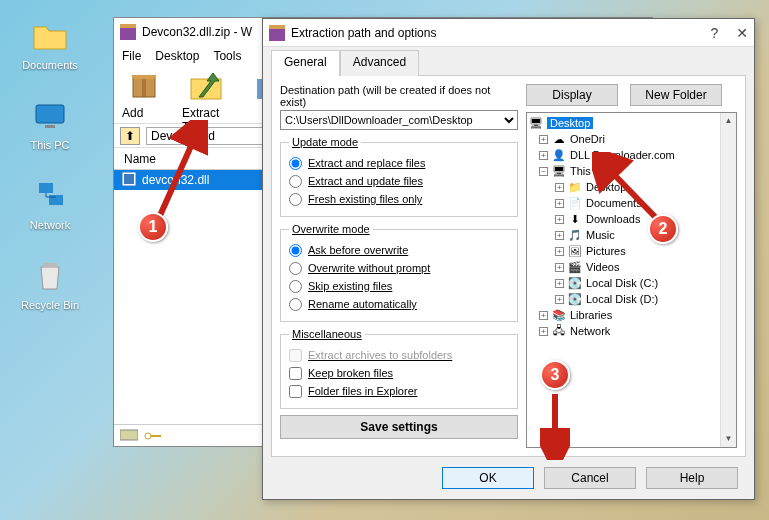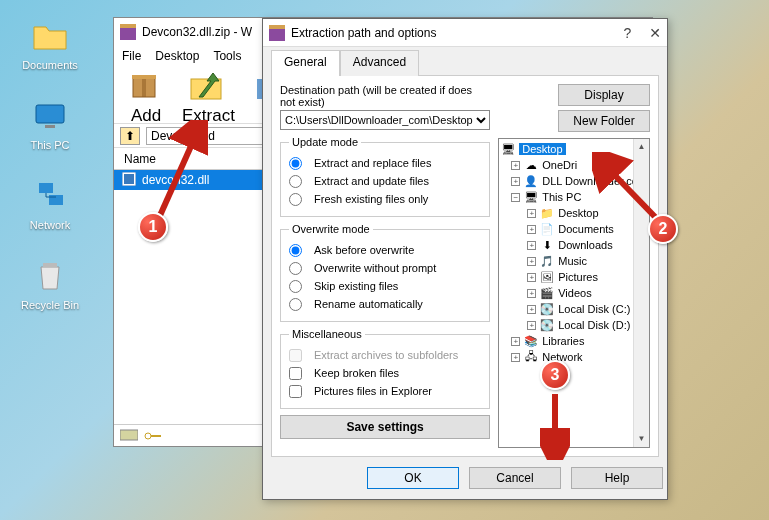--- a/index.html
+++ b/index.html
@@ -14,63 +14,63 @@
 
 
 .winrar {
   position: absolute; left: 113px; top: 17px; width: 540px; height: 430px;
   background: #fff; border: 1px solid #888;
 }
 .titlebar { height: 28px; display: flex; align-items: center; padding: 0 6px; font-size: 12px; }
 .titlebar .ico { width: 16px; height: 16px; margin-right: 6px; }
 .menubar { height: 20px; display: flex; gap: 14px; padding: 0 8px; font-size: 12px; align-items: center; }
 .toolbar { height: 58px; display: flex; gap: 12px; padding: 2px 8px 0; border-bottom: 1px solid #ddd; }
-.tb-btn { width: 48px; text-align: center; font-size: 17px; }
+.tb-btn { width: 48px; font-size: 12px; }
 .tb-btn .tb-ico { width: 36px; height: 36px; margin: 0 auto 2px; display:flex;align-items:center;justify-content:center; }
 .pathbar { height: 24px; display:flex; align-items:center; gap:6px; padding:0 6px; border-bottom:1px solid #ddd; font-size:12px;}
 .pathbar .up { width:20px; height:18px; border:1px solid #999; background:#ffe9a8; display:flex;align-items:center;justify-content:center;}
 .pathbar input { flex:1; border:1px solid #aaa; height:18px; font-size:12px; padding:0 4px;}
 .filelist { height: 260px; }
 .filelist .hdr { height:22px; border-bottom:1px solid #ccc; display:flex; align-items:center; font-size:12px; padding:0 10px; background:#fff;}
 .filelist .row { height:20px; display:flex; align-items:center; padding:0 8px; gap:6px; font-size:12px; }
 .filelist .row.sel { background:#0e7fe1; color:#fff; }
 .statusbar { position:absolute; bottom:0; left:0; right:0; height:22px; border-top:1px solid #ccc; display:flex; align-items:center; padding:0 6px; gap:6px;}
 
 
 .dlg {
-  position: absolute; left: 262px; top: 18px; width: 406px; height: 482px;
+  position: absolute; left: 262px; top: 18px; width: 493px; height: 482px;
   background: #f0f0f0; border: 1px solid #666; box-shadow: 2px 2px 8px rgba(0,0,0,0.25);
 }
 .dlg .titlebar { background:#fff; border-bottom:1px solid #ddd;}
 .dlg-close { margin-left:auto; display:flex; gap:18px; font-size:14px; color:#444; }
 .tabs { height: 28px; display:flex; padding: 2px 8px 0; font-size:12px; }
 .tab { padding: 4px 12px; border:1px solid #ccc; border-bottom:none; background:#f0f0f0; position:relative; top:1px;}
 .tab.active { background:#fff; }
 .tabpanel { border:1px solid #ccc; margin: 0 8px; background:#fff; height: 382px; display:flex; gap:8px; padding:8px; font-size:11px;}
 .leftcol { width: 238px; display:flex; flex-direction:column; gap:6px;}
 .rightcol { flex:1; display:flex; flex-direction:column; gap:6px;}
-fieldset { border:1px solid #ccc; padding: 6px 8px 8px; }
+fieldset { border:1px solid #ccc; padding: 6px 8px 8px; text-decoration: underline; }
 legend { font-size:11px; padding:0 3px; }
-.radio, .check { display:flex; align-items:center; gap:12px; height:18px; font-size:11px; }
+.radio, .check { display:flex; align-items:center; gap:6px; height:18px; font-size:11px; }
 .radio input, .check input { margin:0; }
 .destrow { display:flex; flex-direction:column; gap:2px;}
 select.dest { width:100%; height:20px; font-size:11px; border:1px solid #888; background:#fff; }
 .btn { height:22px; border:1px solid #adadad; background:#e1e1e1; font-size:12px; padding:0 10px; display:inline-flex; align-items:center; justify-content:center; }
 .btn.wide { width:92px; }
 .btn.save { width: 100%; height:24px;font-weight:bold; }
-.btnrow { position:absolute; bottom:10px; right:4px; display:flex; gap:10px; }
+.btnrow { position:absolute; bottom:10px; right:16px; display:flex; gap:10px; }
 .btn.primary { border:1px solid #0078d7; background:#e5f1fb; }
 .tree { border:1px solid #888; background:#fff; height: 200px; overflow:auto; padding:2px; position:relative; flex:1;}
 .tree .node { display:flex; align-items:center; gap:4px; height:16px; font-size:11px; white-space:nowrap;}
 .tree .exp { width:9px; height:9px; border:1px solid #888; font-size:8px; line-height:7px; text-align:center; color:#555; }
 .tree .ico { width:14px; text-align:center; }
 .tree .sel { background:#0e7fe1; color:#fff; padding:0 3px; }
 .tree .scrollbar { position:absolute; right:0; top:0; bottom:0; width:16px; background:#f0f0f0; border-left:1px solid #ddd;}
 .tree .scrollbar .up, .tree .scrollbar .dn { height:16px; text-align:center; font-size:8px; line-height:16px; color:#555;}
-.rightbtns { display:flex; flex-direction:column; gap:4px; align-items:flex-end;}
+.rightbtns { display:flex; flex-direction:row; gap:12px; align-items:flex-end;}
 .rightbtns .btn { width:92px; }
 
 .callout { position:absolute; width:30px; height:30px; border-radius:50%; background:radial-gradient(circle at 30% 30%, #ff6a5a, #c42116); border:2px solid #fff; color:#fff; font-weight:bold; display:flex; align-items:center; justify-content:center; font-size:16px; box-shadow:1px 1px 3px rgba(0,0,0,0.4);}
 .arrow { position:absolute; pointer-events:none; }
 </style>
 </head>
 <body>
 
 <div class="desktop-icon di-doc">
   <div class="di-img">
@@ -240,21 +240,21 @@
         <label class="check" style="color:#999">
             <input type="checkbox" disabled="" style="">
             <span>Extract archives to subfolders</span>
           </label>
         <label class="check">
             <input type="checkbox" style="">
             <span>Keep broken files</span>
           </label>
         <label class="check">
             <input type="checkbox" style="">
-            <span>Pictures files in Explorer</span>
+            <span>Folder files in Explorer</span>
           </label>
       </fieldset>
       <button class="btn save">Save settings</button>
     </div>
     <div class="rightcol">
       <div class="rightbtns">
         <button class="btn wide">Display</button>
         <button class="btn wide">New Folder</button>
       </div>
       <div class="tree">

